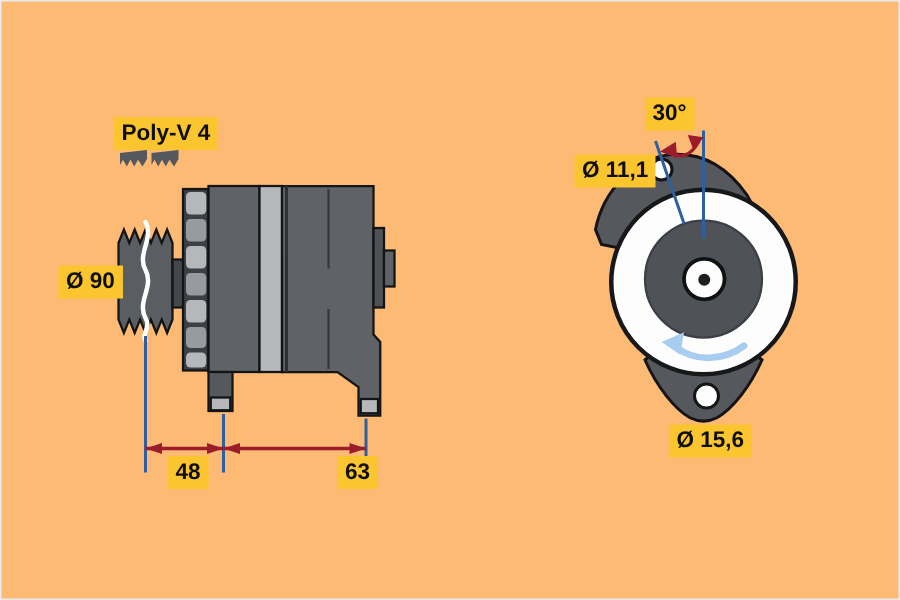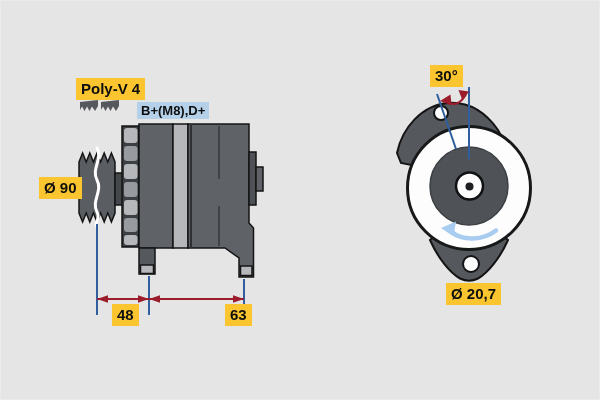--- a/index.html
+++ b/index.html
@@ -9,21 +9,21 @@
     --extension-blue:#2f5f9e;
     --rotation-blue:#a8cdf0;
     --body-dark:#5a5d62;
     --body-mid:#979a9e;
     --body-light:#b5b7ba;
     --outline:#141414;
   }
   html,body{margin:0;padding:0;background:#ffffff;}
   .canvas{
     position:relative;width:600px;height:400px;box-sizing:border-box;
-    background:#e5e5e5;border:1px solid #e9ecef;overflow:hidden;
+    background:#fdba74;border:1px solid #e9ecef;overflow:hidden;
     font-family:"Liberation Sans",sans-serif;
   }
   .drawing{position:absolute;left:0;top:0;width:600px;height:400px;}
   .lbl{
     position:absolute;display:inline-block;white-space:nowrap;
     font-weight:bold;font-size:15px;line-height:18px;color:#0e0e0e;
     background:var(--label-yellow);padding:2px 5px;
   }
   .lbl.blue{background:var(--label-blue);font-size:13px;line-height:15px;padding:1px 4px;}
   
@@ -128,26 +128,26 @@
       <g>
         <path d="M444,99 C452,105.5 459,104 465,93" class="dim-line" stroke-width="2.4"></path>
         <polygon class="dim-head" points="439,100 449.5,93.5 450.5,104.5"></polygon>
         <polygon class="dim-head" points="468,90.5 457.5,89 461.5,99.5"></polygon>
       </g>
     </g>
   </svg>
 
   <div class="lbl" style="left:75px;top:77px">Poly-V 4</div>
 
-  <div class="lbl blue" style="left:136px;top:101px">B+(M8),D+</div>
 
   <div class="lbl" style="left:38px;top:176px">Ø 90</div>
 
   <div class="lbl" style="left:111px;top:303px">48</div>
 
   <div class="lbl" style="left:224px;top:303px">63</div>
 
   <div class="lbl" style="left:429px;top:64px">30°</div>
 
+  <div class="lbl" style="left:382px;top:102px">Ø 11,1</div>
 
-  <div class="lbl" style="left:445px;top:282px">Ø 20,7</div>
+  <div class="lbl" style="left:445px;top:282px">Ø 15,6</div>
 
 </div>
 
 </body></html>

